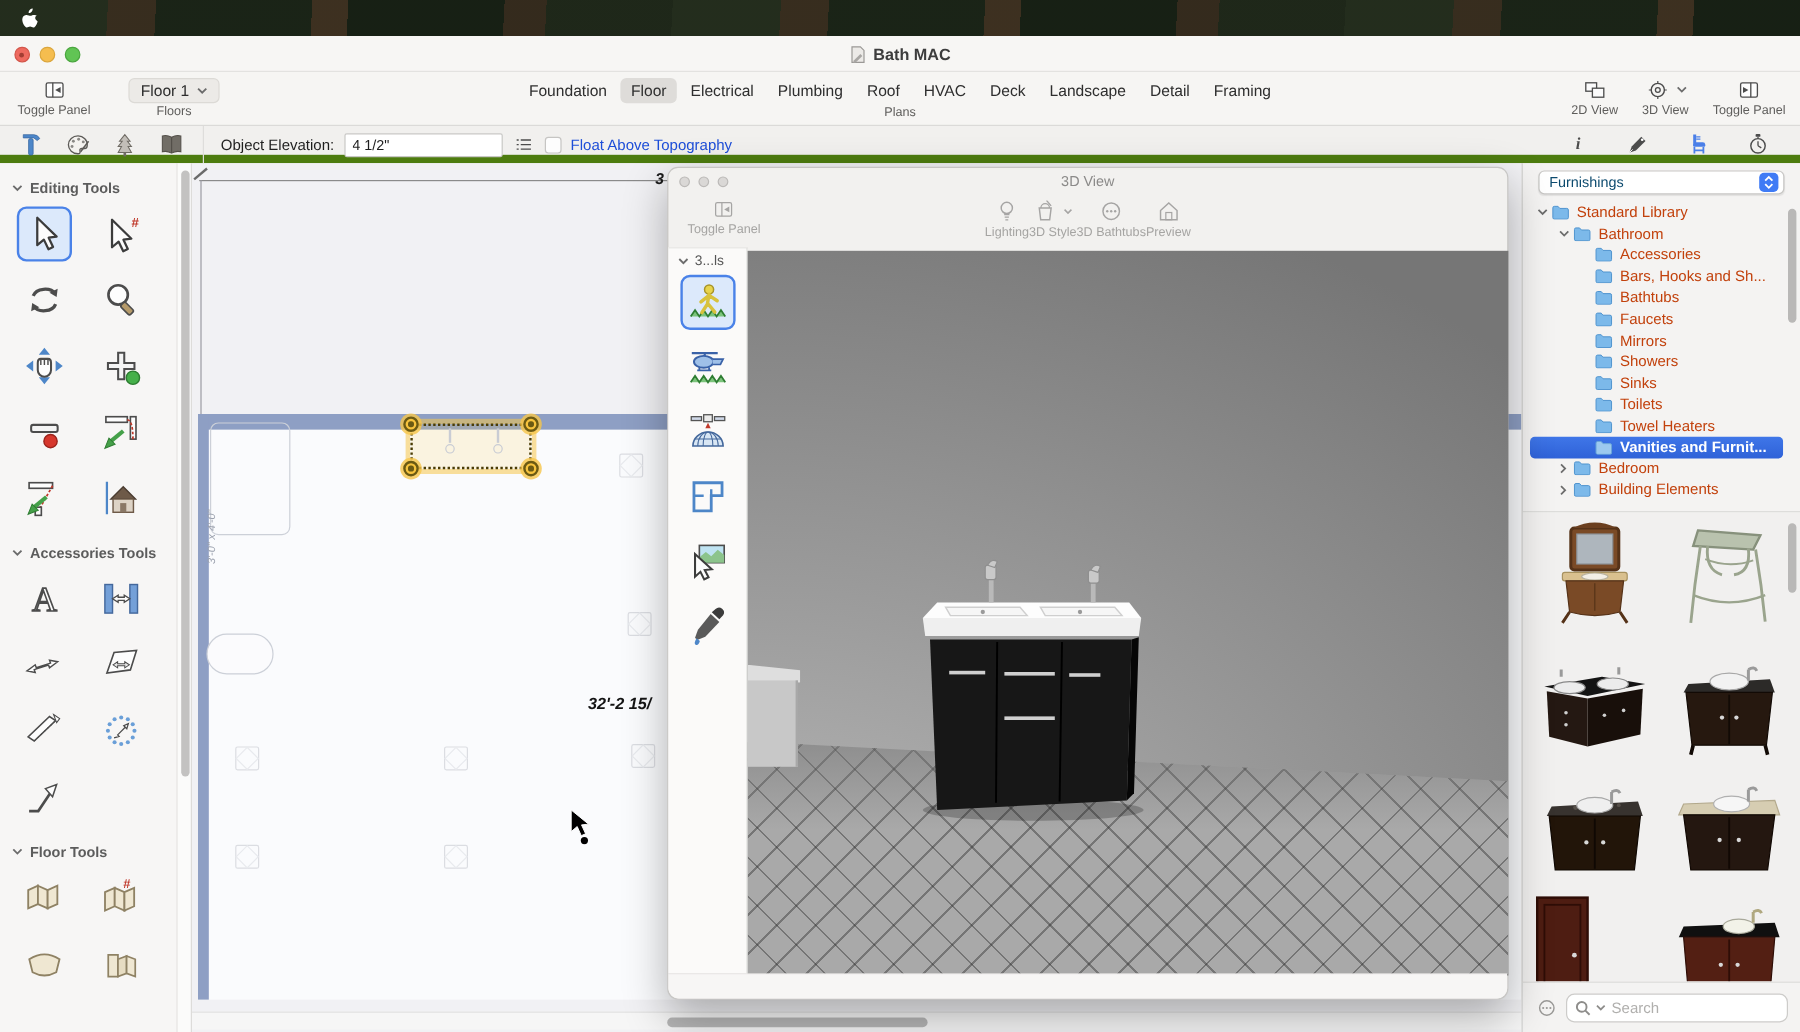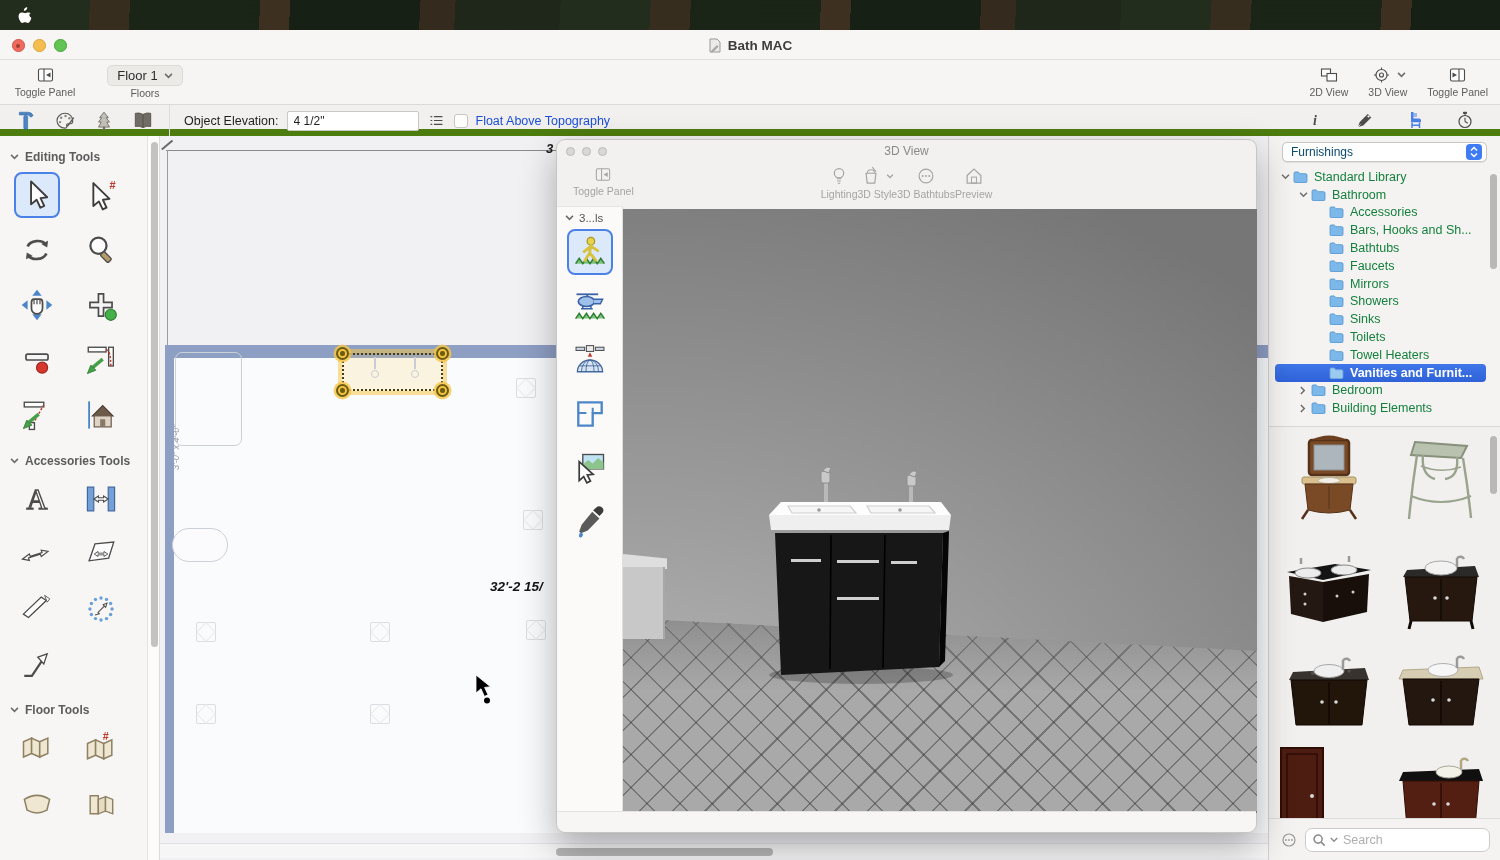--- a/index.html
+++ b/index.html
@@ -93,21 +93,21 @@
   #cursor{position:absolute;left:313px;top:538px;}
   #hscroll{position:absolute;left:0;right:0;top:707px;height:15px;background:#f6f6f6;border-top:1px solid #e2e2e2;}
   #hscroll .thumbh{position:absolute;left:396px;top:3.5px;width:217px;height:8px;border-radius:4px;background:#b6b6b6;}
 
   
   #rightpanel{position:absolute;left:1268px;top:106px;width:232px;bottom:0;background:#f4f3f2;border-left:1px solid #d2d1cf;}
   #lib-select{position:absolute;left:13px;right:13px;top:6px;height:20px;background:#fff;border:1px solid #c9c8c6;border-radius:5px;
     font-size:12px;color:#0c4a6e;display:flex;align-items:center;padding:0 4px 0 8px;box-shadow:0 .5px 1px rgba(0,0,0,.08);}
   #lib-select .stepper{margin-left:auto;width:16px;height:16px;border-radius:4px;background:#3f7bf5;display:flex;align-items:center;justify-content:center;}
   #lib-tree{position:absolute;left:6px;right:14px;top:32px;height:252px;overflow:hidden;}
-  .trow{display:flex;align-items:center;height:17.8px;font-size:12.5px;color:#15803d;white-space:nowrap;}
+  .trow{display:flex;align-items:center;height:17.8px;font-size:12.5px;color:#c2410c;white-space:nowrap;}
   .trow .tchev{width:12px;display:flex;justify-content:center;margin-right:2px;flex:none;}
   .trow .tfold{margin-right:6px;flex:none;display:flex;}
   .trow.sel{background:linear-gradient(#3f76e8,#2f62d8);border-radius:4px;color:#fff;font-weight:bold;}
   #tree-scroll{position:absolute;right:3px;top:38px;width:7px;height:95px;background:#b9b8b7;border-radius:4px;}
   #lib-divider{position:absolute;left:0;right:0;top:290px;height:1px;background:#d8d7d5;}
   #lib-thumbs{position:absolute;left:0;right:0;top:291px;bottom:42px;background:#f1f0ef;overflow:hidden;
     display:grid;grid-template-columns:104px 104px;justify-content:center;column-gap:8px;row-gap:2px;padding-top:4px;}
   .thumb{width:104px;height:102px;display:flex;align-items:center;justify-content:center;}
   #thumb-scroll{position:absolute;right:3px;top:300px;width:7px;height:58px;background:#b9b8b7;border-radius:4px;}
   #lib-bottom{position:absolute;left:0;right:0;bottom:0;height:42px;background:#f4f3f2;border-top:1px solid #dddcda;}
@@ -196,20 +196,35 @@
       <button id="floor-btn" style="border:1px solid #dcdad6;">
         <span>Floor 1</span>
         <span class="chev">
           <svg width="9" height="6" viewBox="0 0 10 7">
               <path d="M1 1l4 4 4-4" fill="none" stroke="#6c6c6c" stroke-width="1.8"></path>
             </svg>
         </span>
       </button>
       <span class="tb-label">Floors</span>
     </div>
+    <div id="plans-wrap">
+      <div id="plan-tabs">
+          <span class="tab">Foundation</span>
+          <span class="tab active">Floor</span>
+          <span class="tab">Electrical</span>
+          <span class="tab">Plumbing</span>
+          <span class="tab">Roof</span>
+          <span class="tab">HVAC</span>
+          <span class="tab">Deck</span>
+          <span class="tab">Landscape</span>
+          <span class="tab">Detail</span>
+          <span class="tab">Framing</span>
+        </div>
+      <span class="tb-label" style="margin-top:2px">Plans</span>
+    </div>
     <div id="tb-right">
       <div class="tb-item">
         <span>
           <svg width="22" height="20" viewBox="0 0 40 40">
               <rect x="5" y="8" width="18" height="14" fill="#fbfbfb" stroke="#4c4c4c" stroke-width="2.2"></rect>
               <rect x="16" y="17" width="19" height="15" fill="#fbfbfb" stroke="#4c4c4c" stroke-width="2.2"></rect>
             </svg>
         </span>
         <span class="tb-label">2D View</span>
       </div>

